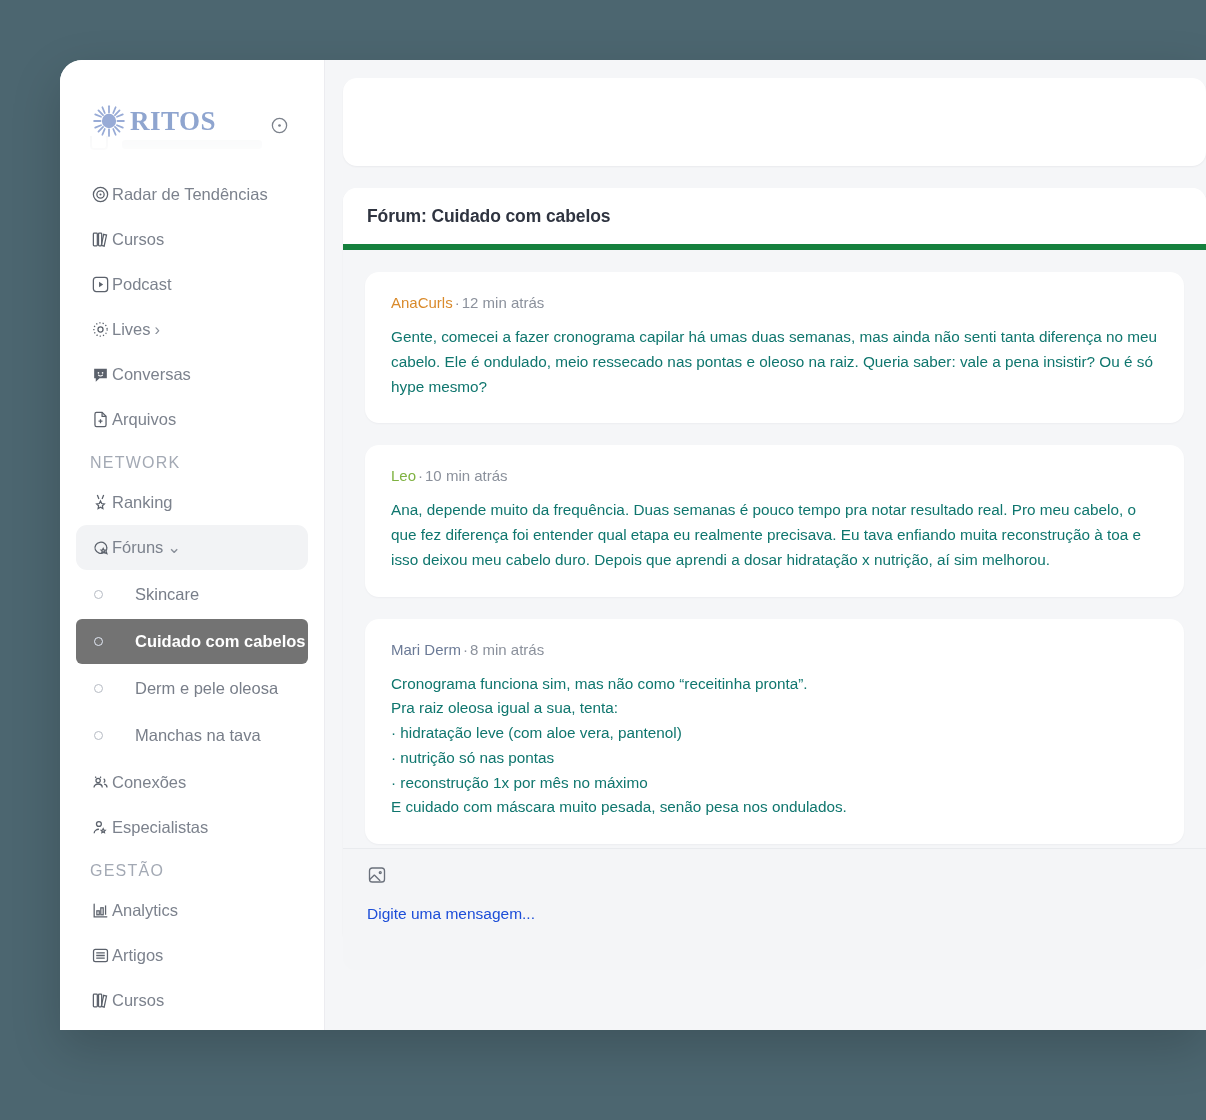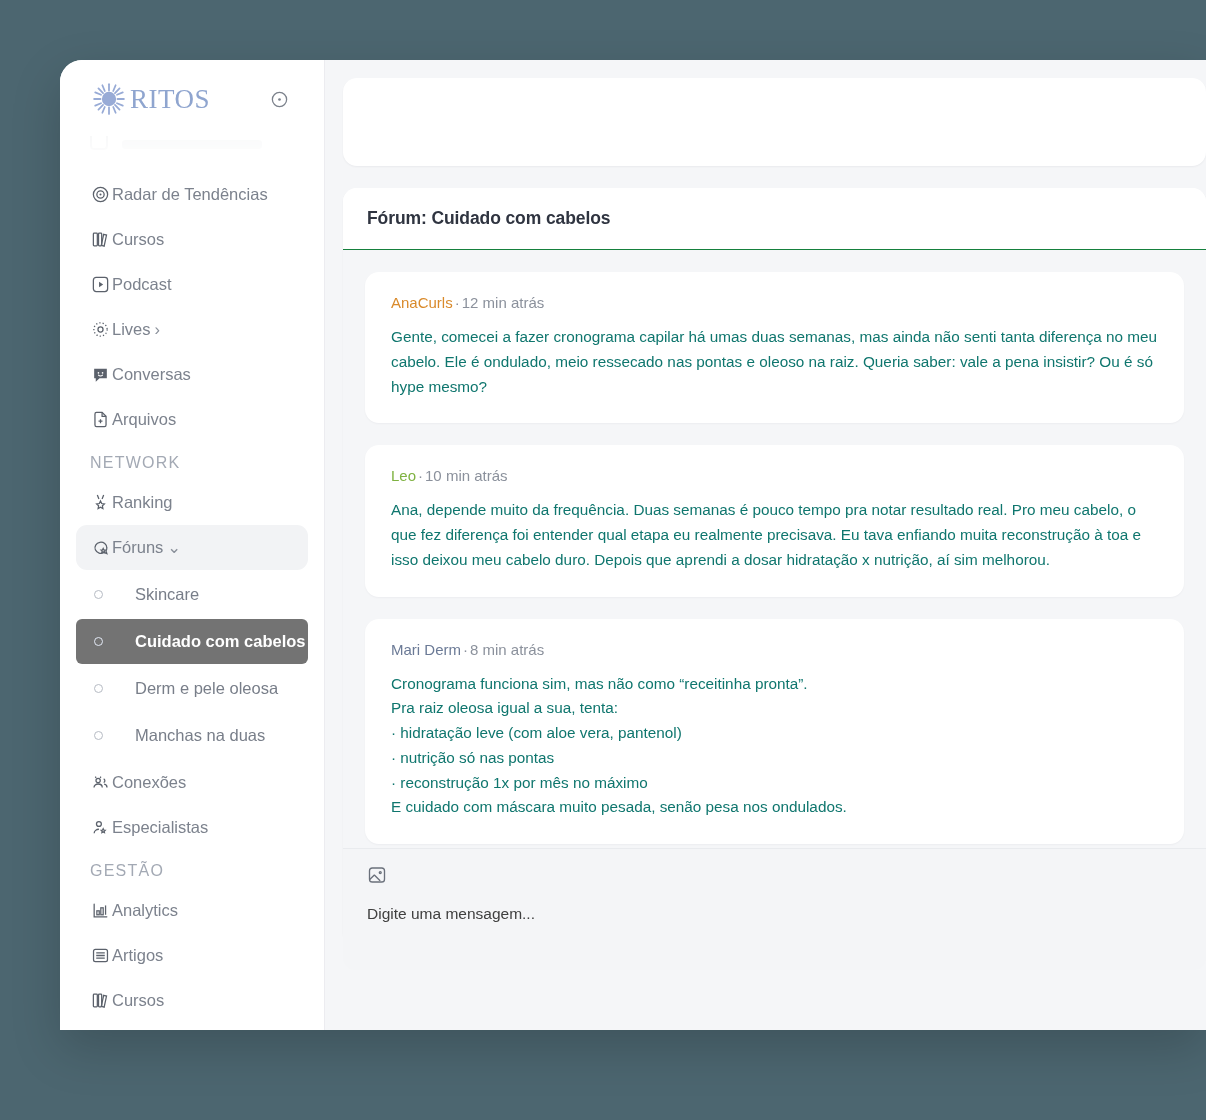--- a/index.html
+++ b/index.html
@@ -38,23 +38,24 @@
     flex: 0 0 265px;
     background: #ffffff;
     border-right: 1px solid #ececf0;
     padding: 0 16px;
     overflow: hidden;
   }
 
   .brand-row {
     height: 78px;
     display: flex;
-    align-items: center;
+    align-items: flex-end;
     justify-content: space-between;
     padding: 0 6px 0 16px;
+    font-weight: bold;
   }
 
   .brand {
     display: flex;
     align-items: center;
     gap: 4px;
   }
 
   .brand-mark { width: 34px; height: 34px; flex: 0 0 34px; display:block; }
 
@@ -183,21 +184,21 @@
     border-radius: 14px;
     overflow: hidden;
     box-shadow: 0 1px 2px rgba(20,24,40,0.05);
   }
 
   .forum-header {
     height: 62px;
     display: flex;
     align-items: center;
     padding: 0 24px;
-    border-bottom: 1px solid #15803d;
+    border-bottom: 6px solid #15803d;
     background: #ffffff;
   }
   .forum-title {
     font-size: 17.5px;
     font-weight: bold;
     color: #2f3440;
     letter-spacing: -0.1px;
   }
 
   .thread {
@@ -244,21 +245,21 @@
   }
   .composer-tools {
     display: flex;
     align-items: center;
     gap: 14px;
     color: #6a707b;
     margin-bottom: 16px;
   }
   .composer-placeholder {
     font-size: 15.5px;
-    color: #404040;
+    color: #1d4ed8;
     cursor: text;
   }
 
   .main-bottom-strip {
     position: absolute;
     left: 18px; right: 0; bottom: 0;
     height: 60px;
     background: #f5f6f8;
   }
 </style>
@@ -415,21 +416,21 @@
         <span>Cuidado com cabelos</span>
       </div>
 
       <div class="nav-sub">
         <span class="dot"></span>
         <span>Derm e pele oleosa</span>
       </div>
 
       <div class="nav-sub">
         <span class="dot"></span>
-        <span>Manchas na duas</span>
+        <span>Manchas na tava</span>
       </div>
 
       <div class="nav-item">
         <span class="ico">
           <svg viewBox="0 0 24 24" width="19" height="19" fill="none" stroke="currentColor" stroke-width="1.6">
             <circle cx="9" cy="9.4" r="2.7"></circle>
               <path d="M3.8 18.2c0-2.6 2.3-4.3 5.2-4.3s5.2 1.7 5.2 4.3"></path>
             <path d="M16 7.4a2.5 2.5 0 0 1 0 4.6M16.6 14.2c2.1.4 3.6 1.8 3.6 4"></path>
             <path d="M5.5 4.6l.9 1.6M12.5 4.6l-.9 1.6"></path>
           </svg>

